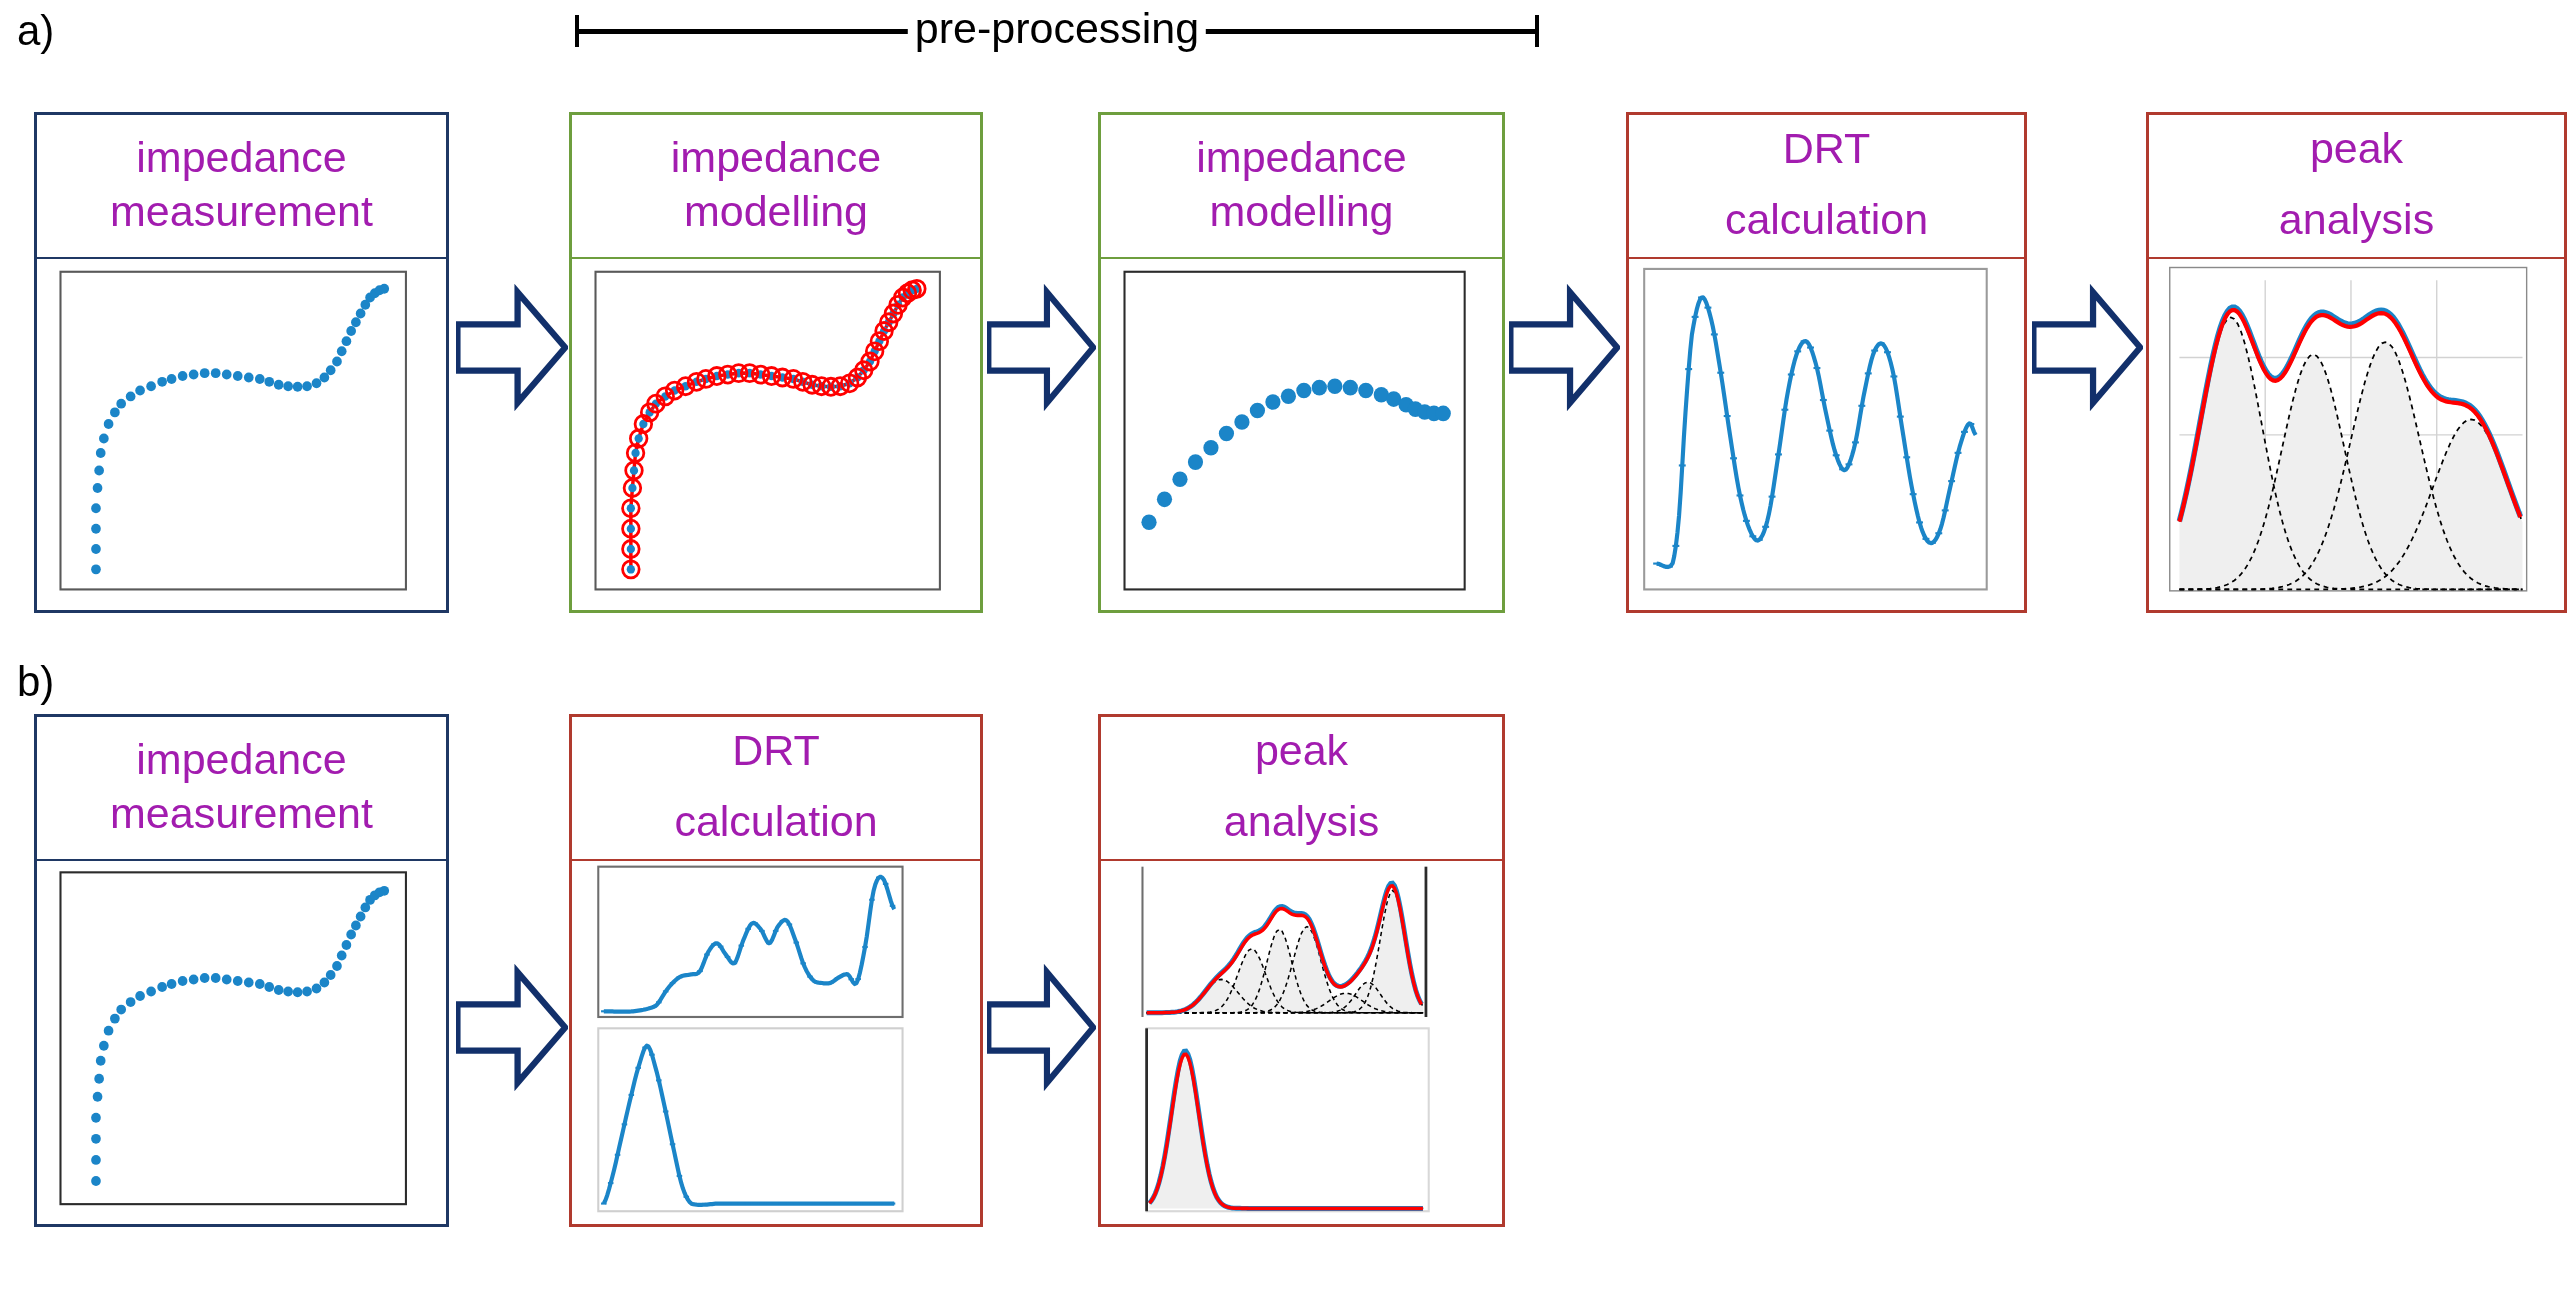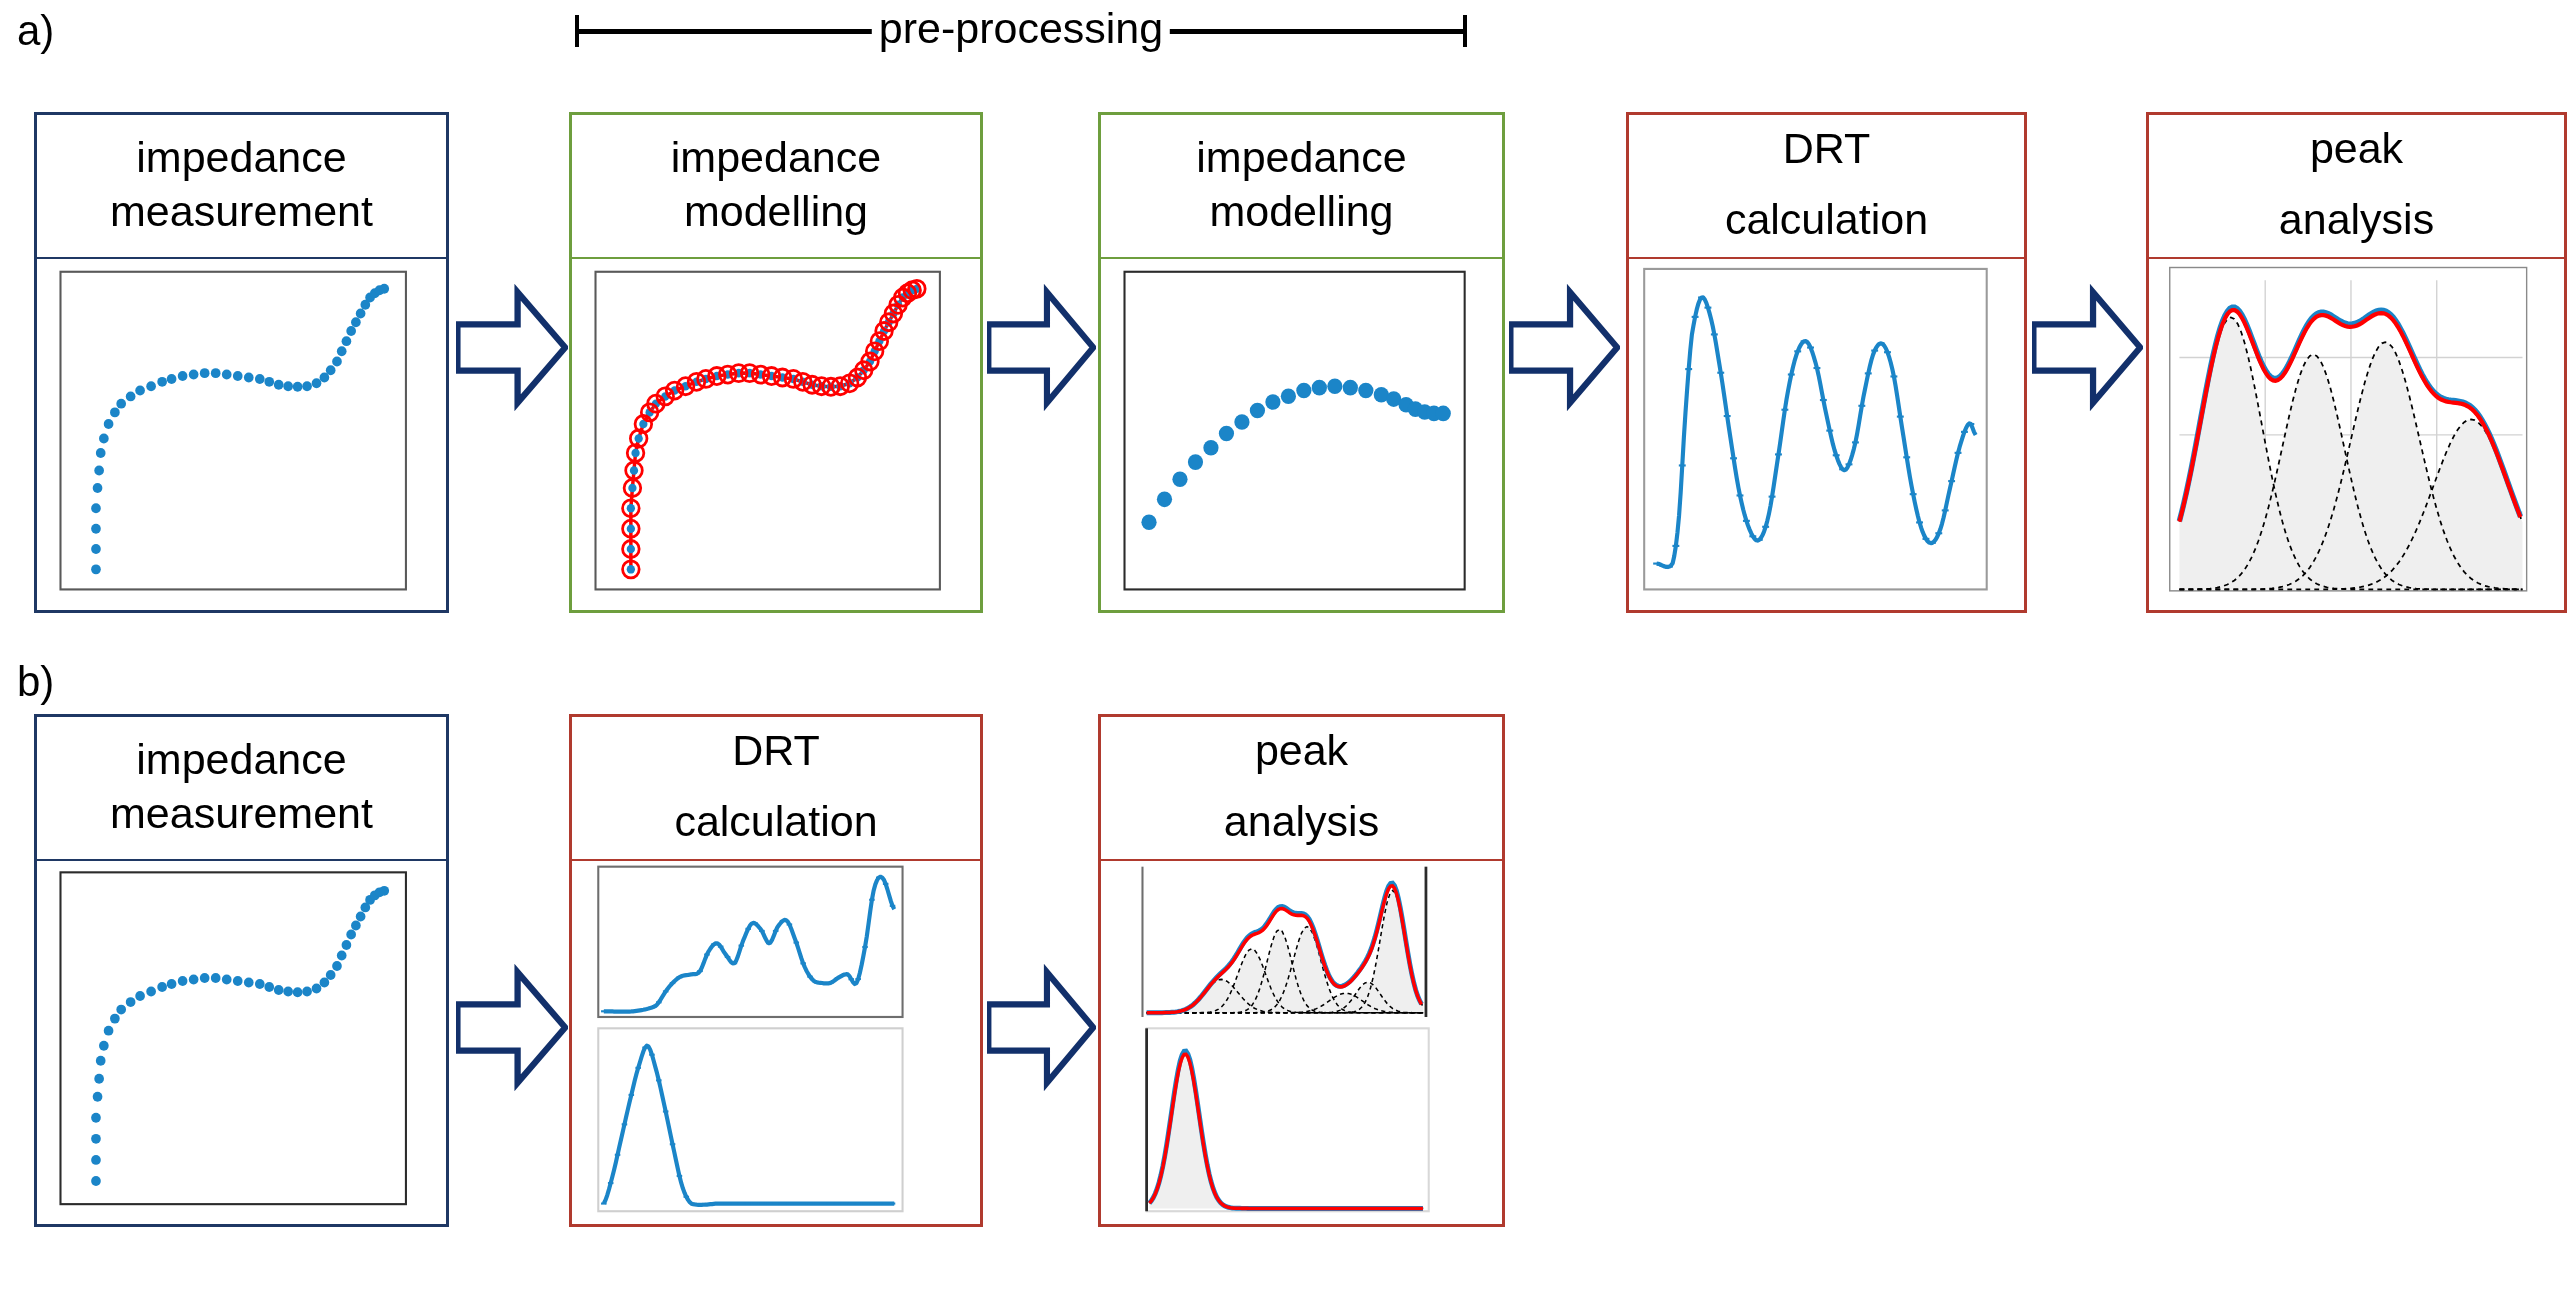--- a/index.html
+++ b/index.html
@@ -18,39 +18,39 @@
       background:#fff;padding:0 7px;line-height:1;white-space:nowrap;}
 
   
   .pbox{position:absolute;box-sizing:border-box;background:#fff;
         border:3.5px solid #1F3864;display:flex;flex-direction:column;}
   .pbox.green{border-color:#6E9E3E;}
   .pbox.red{border-color:#B03A2E;}
   .pbox .head{box-sizing:border-box;display:flex;flex-direction:column;
         align-items:center;justify-content:center;
         border-bottom:2.8px solid #1F3864;
-        font-size:43px;color:#000000;line-height:1.25;text-align:center;
+        font-size:43px;color:#a21caf;line-height:1.25;text-align:center;
         padding:7px 0 9.8px;}
   .pbox.green .head{border-bottom-color:#6E9E3E;}
   .pbox.red   .head{border-bottom-color:#B03A2E;justify-content:space-between;}
   .pbox .body{flex:1;position:relative;overflow:hidden;}
   .pbox .body svg{position:absolute;left:0;top:0;width:100%;height:100%;}
 
   
   .arrow{position:absolute;}
   .arrow svg{width:100%;height:100%;display:block;}
 </style>
 </head>
 <body>
 
 <div class="canvas">
 
   <div class="rowlabel" style="left:17px;top:9.8px;">a)</div>
 
-  <div class="bracket" style="left:575px;top:15.4px;width:892px;height:42px;">
+  <div class="bracket" style="left:575px;top:15.4px;width:964px;height:42px;">
     <div class="bline" style="left:0;top:0;width:4.2px;height:32px;"></div>
     <div class="bline" style="right:0;top:0;width:4.2px;height:32px;"></div>
     <div class="bline" style="left:0;top:14px;width:100%;height:4.2px;"></div>
     <div class="blabel" style="left:50%;top:-8.4px;transform:translateX(-50%);">pre-processing</div>
   </div>
 
   <div class="pbox" style="left:34px;top:112px;width:415px;height:501px;">
     <div class="head" style="height:144px;">
       <span>impedance</span>
       <span>measurement</span>

